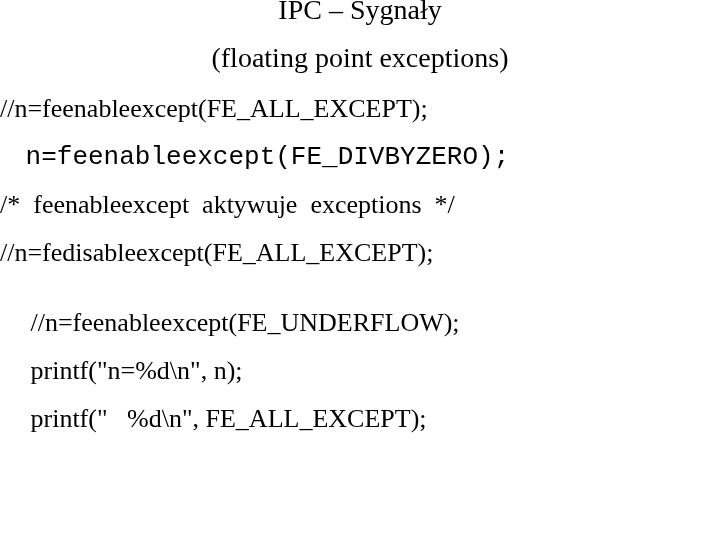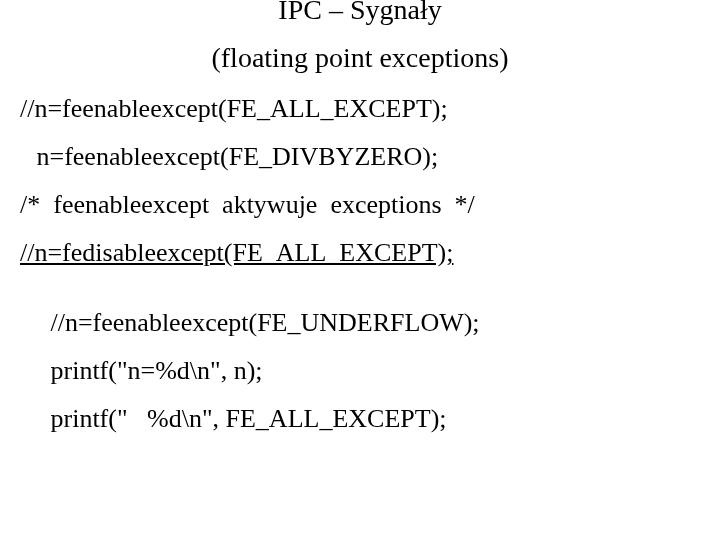--- a/index.html
+++ b/index.html
@@ -26,33 +26,32 @@
   }
   .title .line1 {
     display: block;
     margin-top: -6px;
   }
   .title .line2 {
     display: block;
     margin-top: 16px;
   }
   .code-area {
-    padding-left: 20px;
     font-size: 26px;
     line-height: 1.0;
   }
   .code-line {
     white-space: pre;
     margin-bottom: 24px;
   }
-  .indent1 { padding-left: 10px; }
+  .indent1 { padding-left: 10px; font-family: Liberation Mono, monospace; }
   .indent2 { padding-left: 24px; }
   .indent3 { padding-left: 40px; }
   .gap-small { margin-bottom: 22px; }
-  .gap-big   { margin-bottom: 44px; text-decoration: underline; }
+  .gap-big   { margin-bottom: 44px; }
   .last { margin-bottom: 0; }
 </style>
 </head>
 <body>
 
 <div class="page">
 
   <div class="title">
     <span class="line1">IPC – Sygnały</span>
     <span class="line2">(floating point exceptions)</span>

